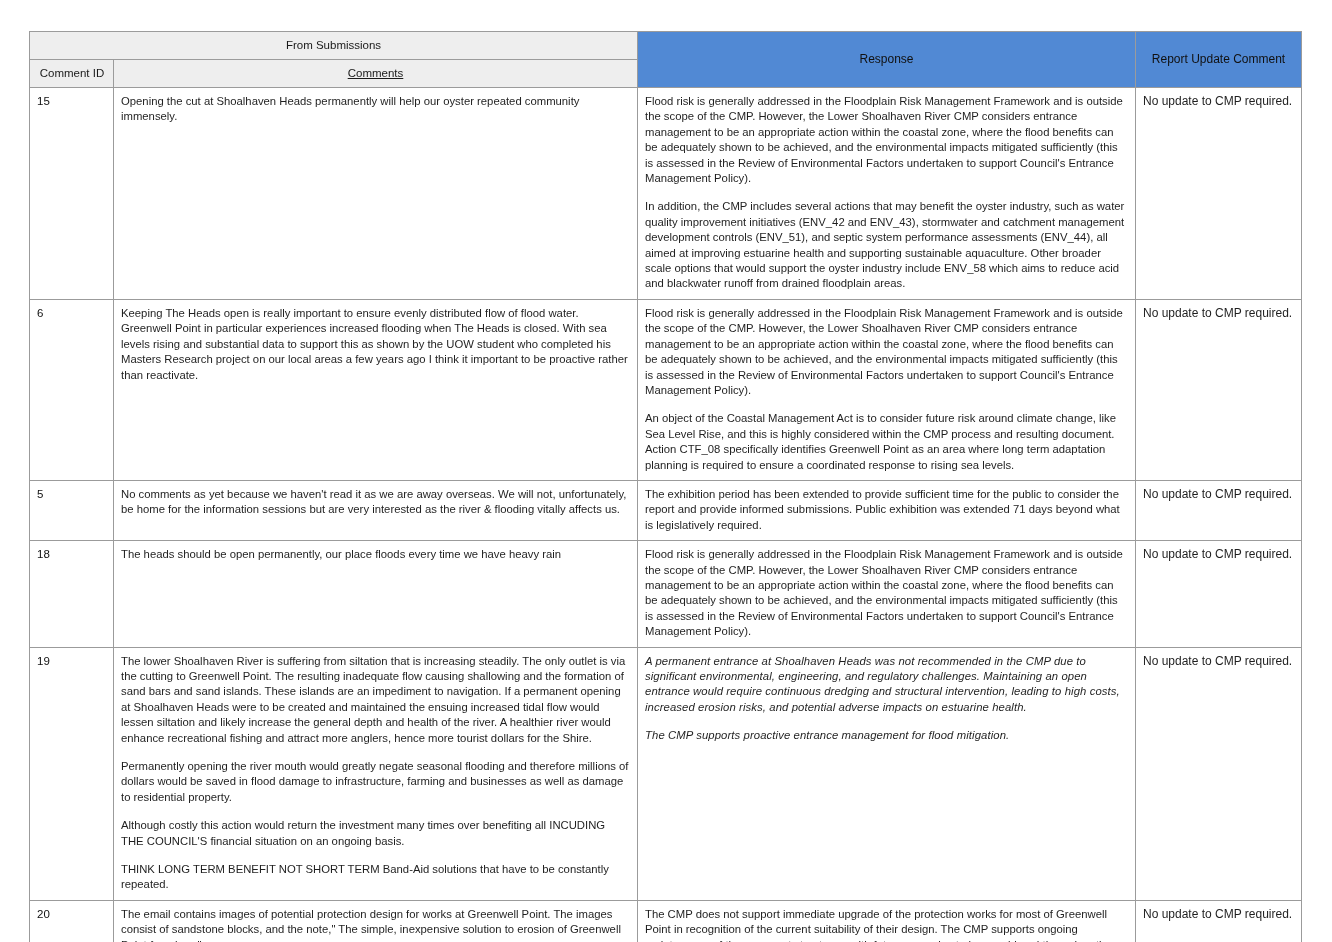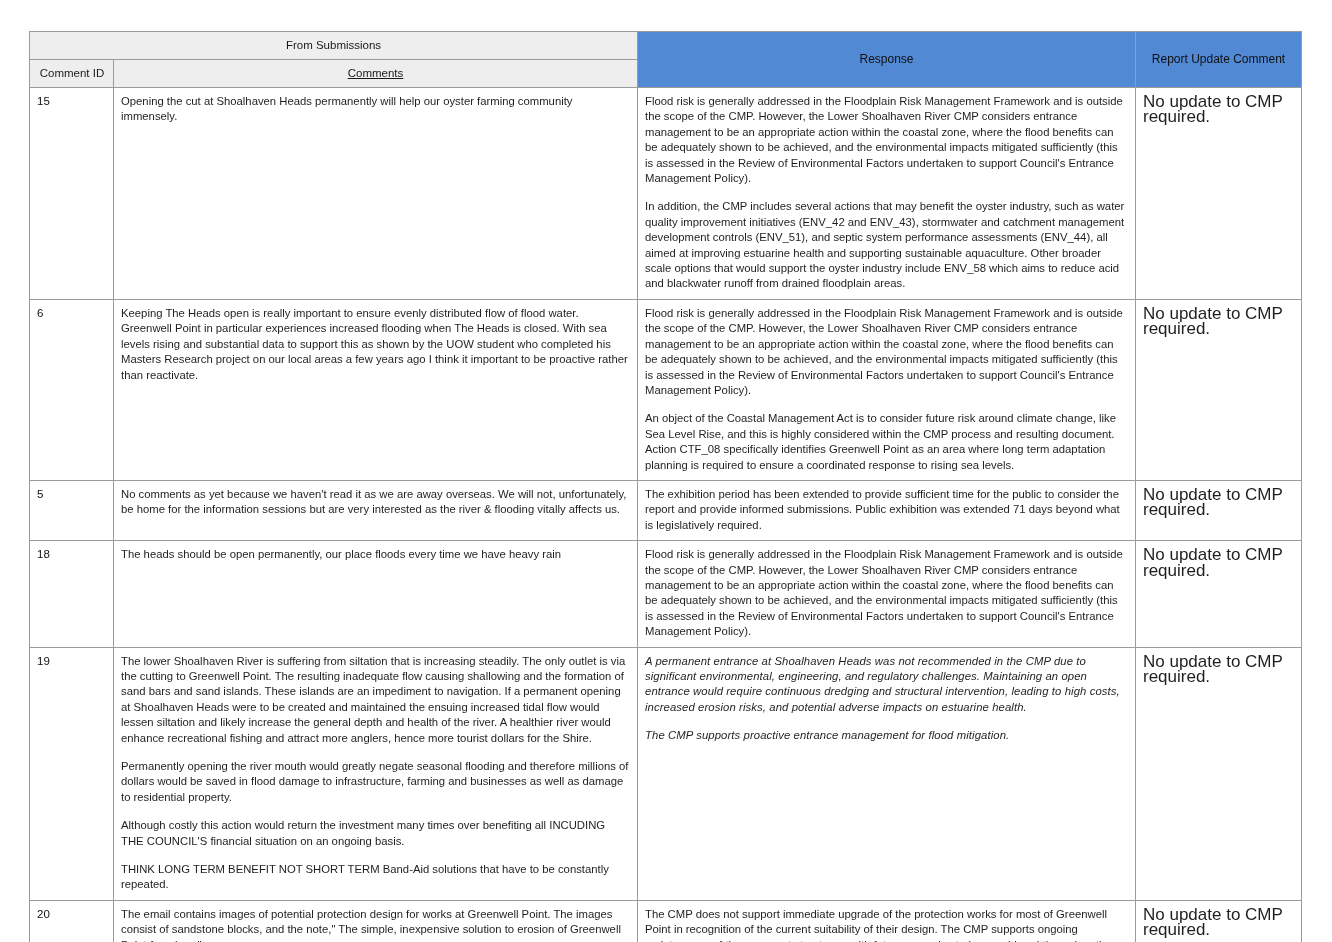--- a/index.html
+++ b/index.html
@@ -89,21 +89,21 @@
   td.cell-comment,
   td.cell-resp,
   td.cell-status {
     font-size: 11.3px;
     line-height: 15.4px;
     color: #1f1f1f;
     padding-top: 8px;
     padding-left: 9px;
     padding-right: 9px;
   }
-  td.cell-status { font-size: 17px; }
+  td.cell-status { font-size: 12px; }
 
   .para { margin: 0 0 13px 0; }
   .para:last-child { margin-bottom: 0; }
 
   
   td.alt-face { font-family: "Liberation Sans", sans-serif; letter-spacing: 0.1px; font-style: italic; }
 </style>
 </head>
 <body>
 
@@ -124,21 +124,21 @@
         </tr>
         <tr class="hdr-sub">
           <th class="id-h">Comment ID</th>
           <th class="cm-h">Comments</th>
         </tr>
       </thead>
       <tbody id="table-body">
           <tr style="height: 185px; margin-top: 45px;">
             <td class="cell-id">15</td>
             <td class="cell-comment">
-              <p class="para">Opening the cut at Shoalhaven Heads permanently will help our oyster farming community immensely.</p>
+              <p class="para">Opening the cut at Shoalhaven Heads permanently will help our oyster repeated community immensely.</p>
             </td>
             <td class="cell-resp">
               <p class="para">Flood risk is generally addressed in the Floodplain Risk Management Framework and is outside the scope of the CMP. However, the Lower Shoalhaven River CMP considers entrance management to be an appropriate action within the coastal zone, where the flood benefits can be adequately shown to be achieved, and the environmental impacts mitigated sufficiently (this is assessed in the Review of Environmental Factors undertaken to support Council's Entrance Management Policy).</p>
               <p class="para">In addition, the CMP includes several actions that may benefit the oyster industry, such as water quality improvement initiatives (ENV_42 and ENV_43), stormwater and catchment management development controls (ENV_51), and septic system performance assessments (ENV_44), all aimed at improving estuarine health and supporting sustainable aquaculture. Other broader scale options that would support the oyster industry include ENV_58 which aims to reduce acid and blackwater runoff from drained floodplain areas.</p>
             </td>
             <td class="cell-status">No update to CMP required.</td>
           </tr>
           <tr style="height: 165px;">
             <td class="cell-id">6</td>
             <td class="cell-comment">

